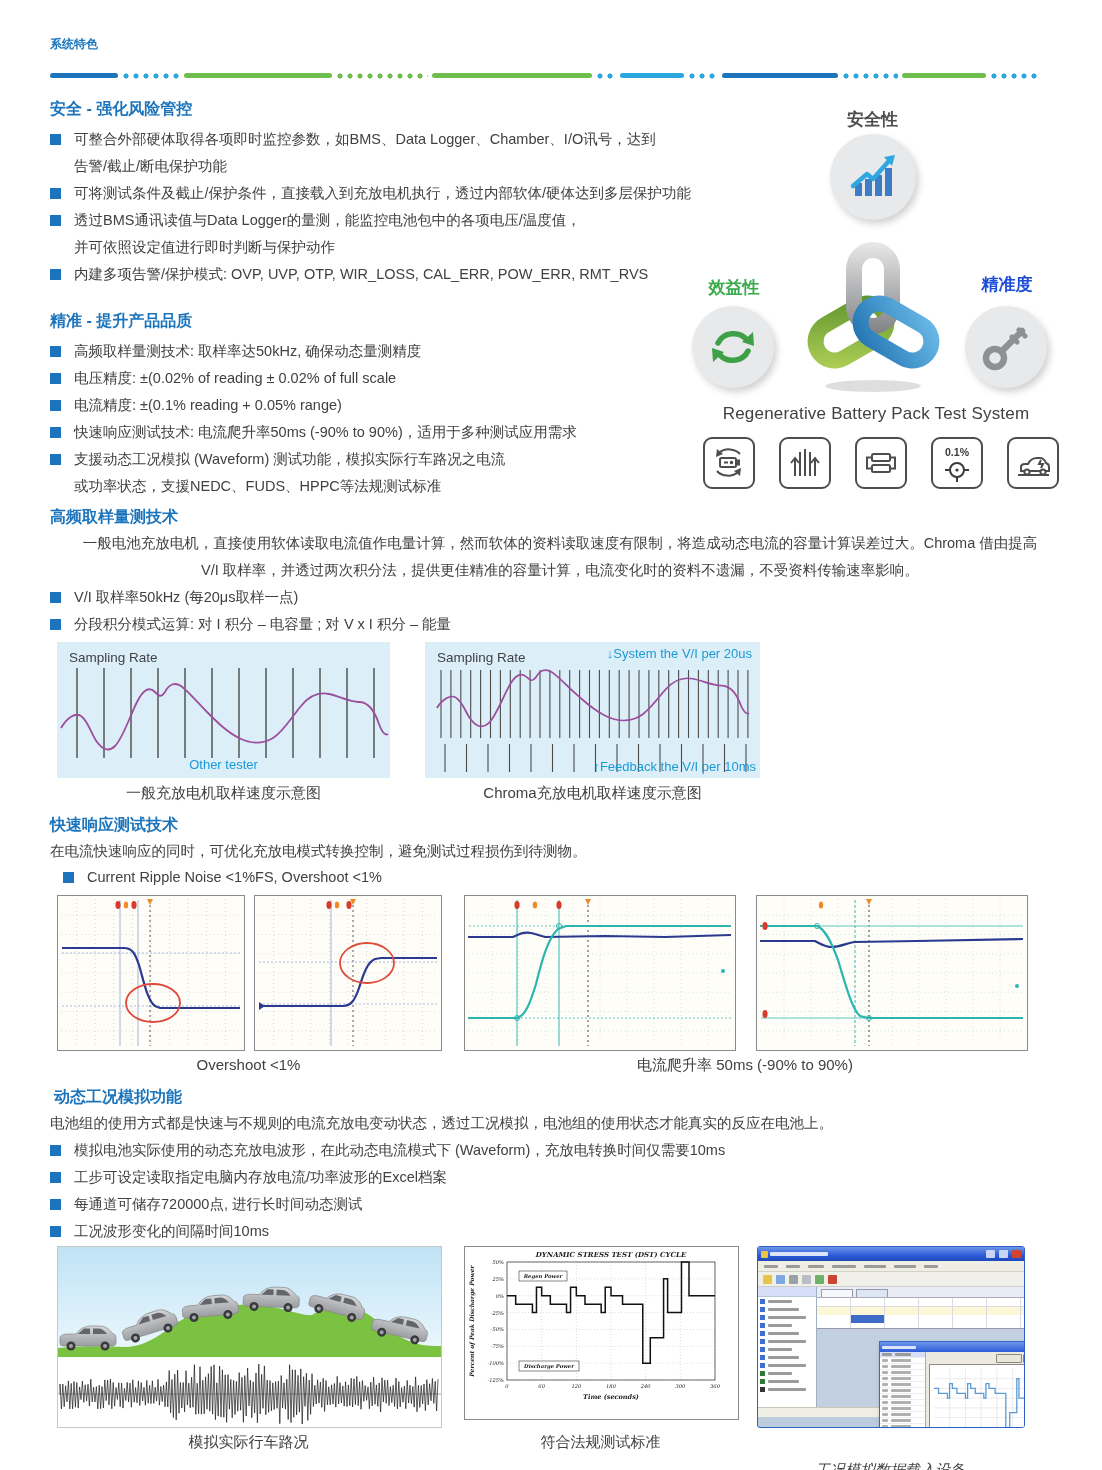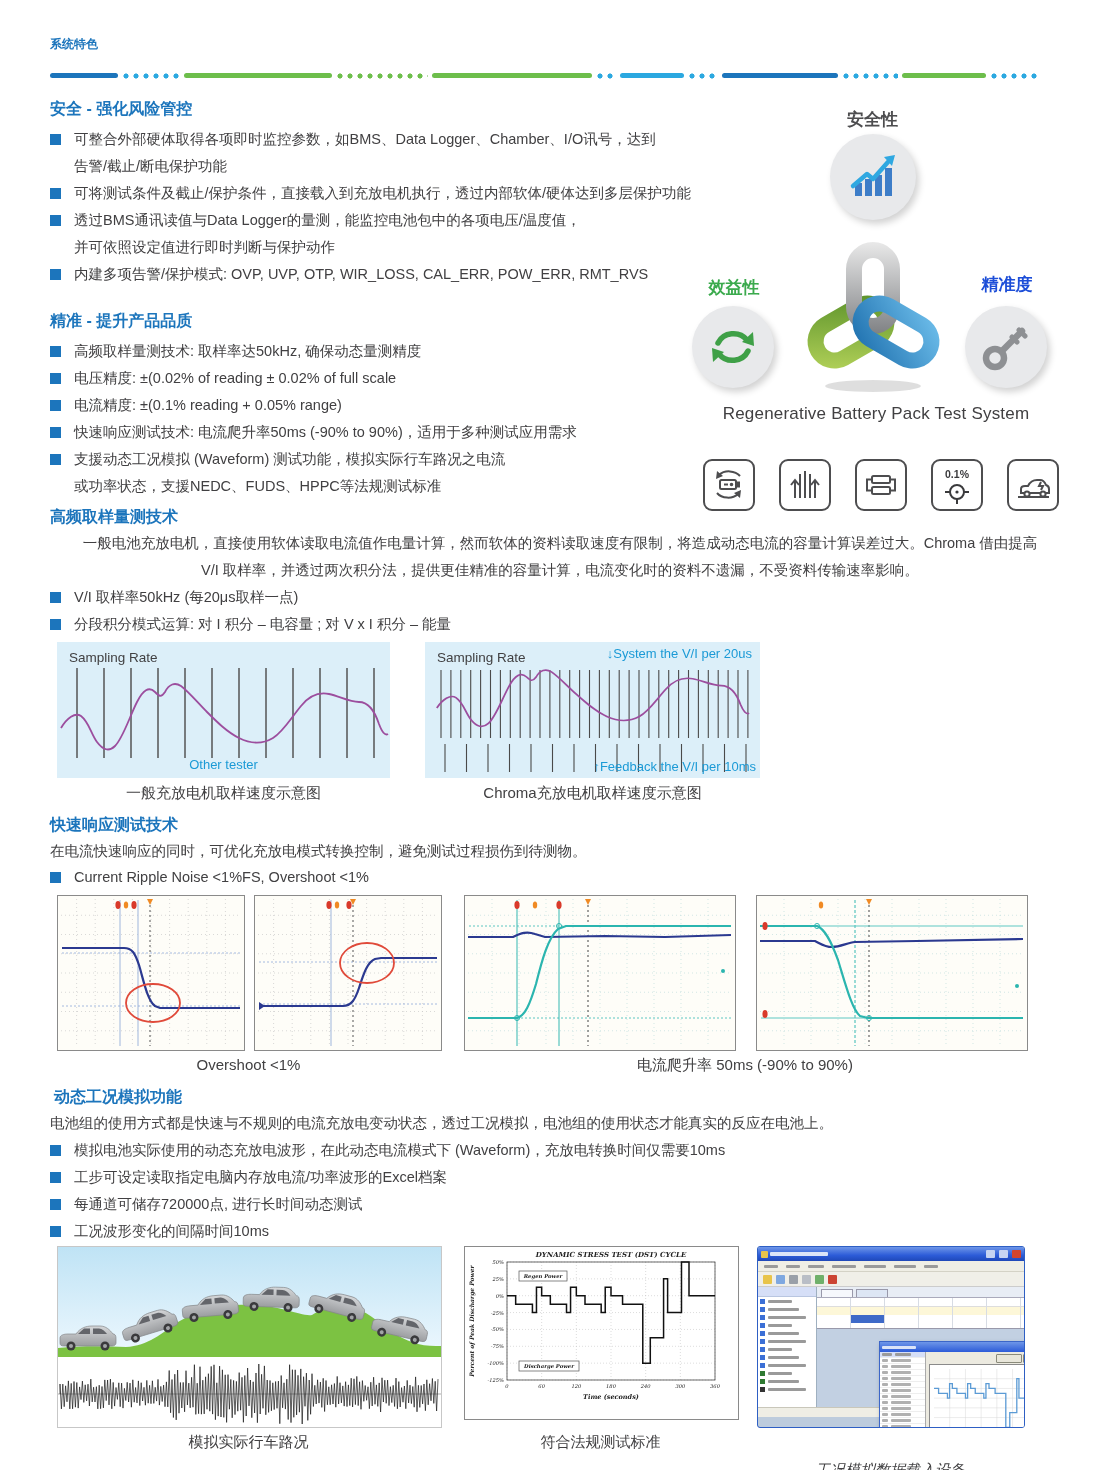--- a/index.html
+++ b/index.html
@@ -150,21 +150,21 @@
   <div class="abs promo-label" style="left:966px;top:273px;width:82px;color:#1d4ed8;">精准度</div>
   <div class="abs pcircle" style="left:965px;top:306px;width:82px;height:82px;">
     <svg width="56" height="56" viewBox="0 0 56 56">
       <circle cx="17" cy="39" r="9" fill="none" stroke="#8E9093" stroke-width="6.5"></circle>
       <line x1="24" y1="32" x2="44" y2="12" stroke="#8E9093" stroke-width="6.5" stroke-linecap="round"></line>
       <line x1="41" y1="11" x2="47" y2="17" stroke="#8E9093" stroke-width="5" stroke-linecap="round"></line>
       <line x1="34" y1="18" x2="39" y2="23" stroke="#8E9093" stroke-width="5" stroke-linecap="round"></line>
     </svg>
   </div>
   <div class="abs promo-title" style="left:700px;top:404px;width:352px;">Regenerative Battery Pack Test System</div>
-  <div class="abs icon-row" style="left:703px;top:459px;">
+  <div class="abs icon-row" style="left:703px;top:437px;">
     <div class="feat-icon">
       <svg width="44" height="44" viewBox="0 0 44 44" fill="none" stroke="#4D4D4F" stroke-width="2">
         <rect x="13" y="17" width="16" height="9" rx="1.5"></rect>
           <rect x="29.5" y="19.5" width="2.5" height="4" fill="#4D4D4F"></rect>
         <line x1="17" y1="21.5" x2="21" y2="21.5"></line>
           <circle cx="24.5" cy="21.5" r="0.8" fill="#4D4D4F"></circle>
         <path d="M33,13 A13,10 0 0 0 12,12"></path>
           <polygon points="10,8 9,16 16,13" fill="#4D4D4F" stroke="none"></polygon>
         <path d="M10,30 A13,10 0 0 0 31,31"></path>
           <polygon points="33,35 34,27 27,30" fill="#4D4D4F" stroke="none"></polygon>
@@ -302,21 +302,21 @@
                C282,54 292,60 302,60 C312,60 318,70 322,82 C325,90 328,94 331,92" fill="none" stroke="#9C4E9E" stroke-width="1.9"></path>
     </svg>
     <span class="blue-note" style="right:8px;top:4px;"><span>↓</span><span>System the V/I per 20us</span></span>
     <span class="blue-note" style="right:4px;bottom:4px;"><span>↑</span><span>Feedback the V/I per 10ms</span></span>
   </div>
   <div class="abs cap" style="left:57px;top:784px;width:333px;">一般充放电机取样速度示意图</div>
   <div class="abs cap" style="left:425px;top:784px;width:335px;">Chroma充放电机取样速度示意图</div>
 
   <div class="abs sec-h" style="left:50px;top:815px;">快速响应测试技术</div>
   <div class="abs body-txt" style="left:50px;top:838px;width:900px;">在电流快速响应的同时，可优化充放电模式转换控制，避免测试过程损伤到待测物。</div>
-  <div class="abs bullets" style="left:50px;top:864px;width:700px;">
+  <div class="abs bullets" style="left:63px;top:864px;width:700px;">
     <div class="bullet">Current Ripple Noise &lt;1%FS, Overshoot &lt;1%</div>
   </div>
 
   <div class="scope" style="left:57px;top:895px;width:186px;height:154px;">
     <svg id="scope1" width="186" height="154" viewBox="0 0 186 154">
         <g stroke="#c9c9c9" stroke-width="0.7" stroke-dasharray="1,3">
           <line x1="18.6" y1="3" x2="18.6" y2="151"></line>
           <line x1="37.2" y1="3" x2="37.2" y2="151"></line>
           <line x1="55.8" y1="3" x2="55.8" y2="151"></line>
           <line x1="74.4" y1="3" x2="74.4" y2="151"></line>

